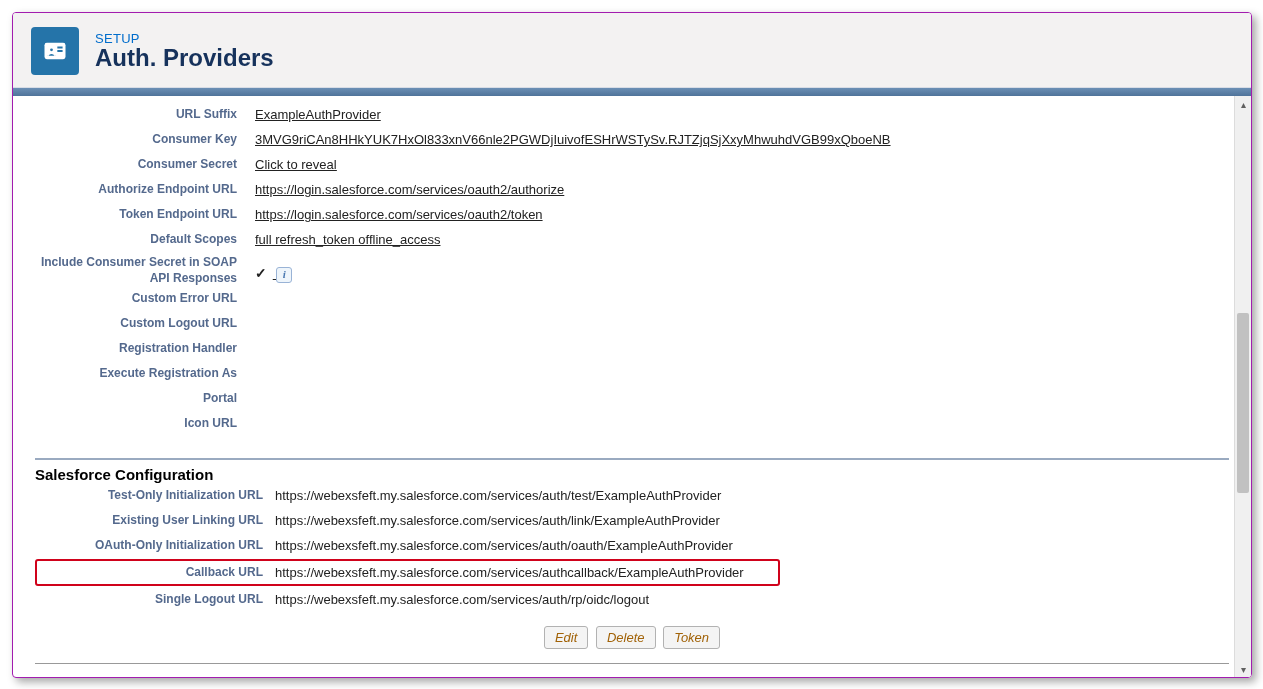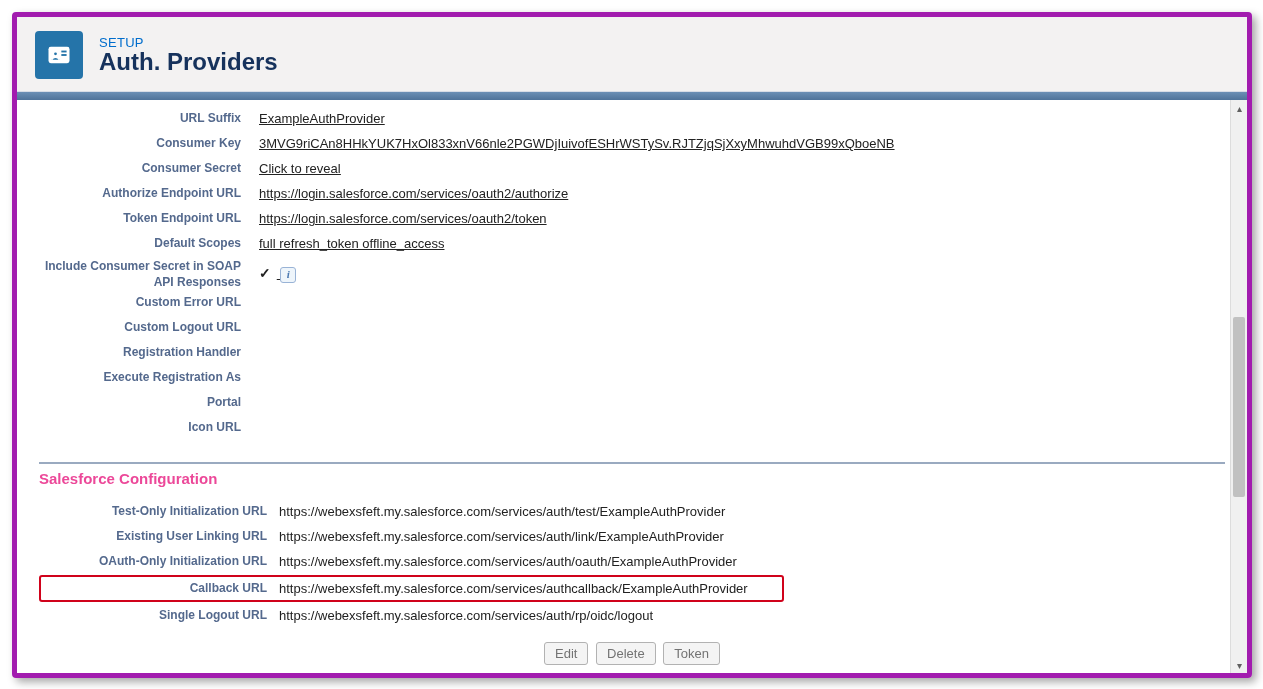--- a/index.html
+++ b/index.html
@@ -4,21 +4,21 @@
 <style>
   * { box-sizing: border-box; margin: 0; padding: 0; }
   body {
     font-family: "Salesforce Sans", Arial, sans-serif;
     font-size: 13px;
     background: #fff;
     color: #16325c;
     padding: 12px;
   }
   .outer {
-    border: 5px solid #a21caf;
+    border: 1px solid #a21caf;
     border-radius: 4px;
     box-shadow: 4px 4px 8px rgba(0,0,0,0.35);
     overflow: hidden;
     width: 1240px;
     height: 666px;
     position: relative;
   }
   .header-band {
     background: #f3f2f2;
     border-bottom: 1px solid #d8dde6;
@@ -146,22 +146,22 @@
     vertical-align: middle;
     cursor: pointer;
   }
   .section-divider {
     border-top: 2px solid #9aaac0;
     margin: 22px 0 6px 0;
   }
   .section-title {
     font-size: 15px;
     font-weight: 700;
-    color: #ec4899;
-    margin-bottom: 12px;
+    color: #000000;
+    margin-bottom: 0;
   }
   .config-row {
     display: flex;
     line-height: 25px;
     font-size: 13px;
   }
   .config-row .lbl {
     width: 240px;
     text-align: right;
     padding-right: 12px;
@@ -188,21 +188,22 @@
   }
   .btn {
     display: inline-block;
     border: 1px solid #b2b2b2;
     background: #f4f4f4;
     padding: 3px 10px;
     font-size: 13px;
     margin: 0 2px;
     border-radius: 3px;
     cursor: pointer;
-    color: #737373;
+    color: #a16207;
+    font-style: italic;
   }
   .bottom-rule {
     border-top: 1px solid #999;
     margin: 14px 0 0 0;
   }
 </style>
 </head>
 <body>
 
 <div class="outer">
@@ -248,21 +249,21 @@
         <div class="val">https://login.salesforce.com/services/oauth2/authorize</div>
       </div>
       <div class="detail-row">
         <div class="lbl">Token Endpoint URL</div>
         <div class="val">https://login.salesforce.com/services/oauth2/token</div>
       </div>
       <div class="detail-row">
         <div class="lbl">Default Scopes</div>
         <div class="val">full refresh_token offline_access</div>
       </div>
-      <div class="detail-row" style="align-items:center;">
+      <div class="detail-row" style="align-items:flex-end;">
         <div class="lbl" style="line-height:16px; padding-top:2px;">Include Consumer Secret in SOAP API Responses</div>
         <div class="val" style="padding-top:1px;">
           <span class="check">✓</span>
           <span class="info-icon">i</span>
         </div>
       </div>
       <div class="detail-row">
         <div class="lbl">Custom Error URL</div>
         <div class="val"></div>
       </div>

